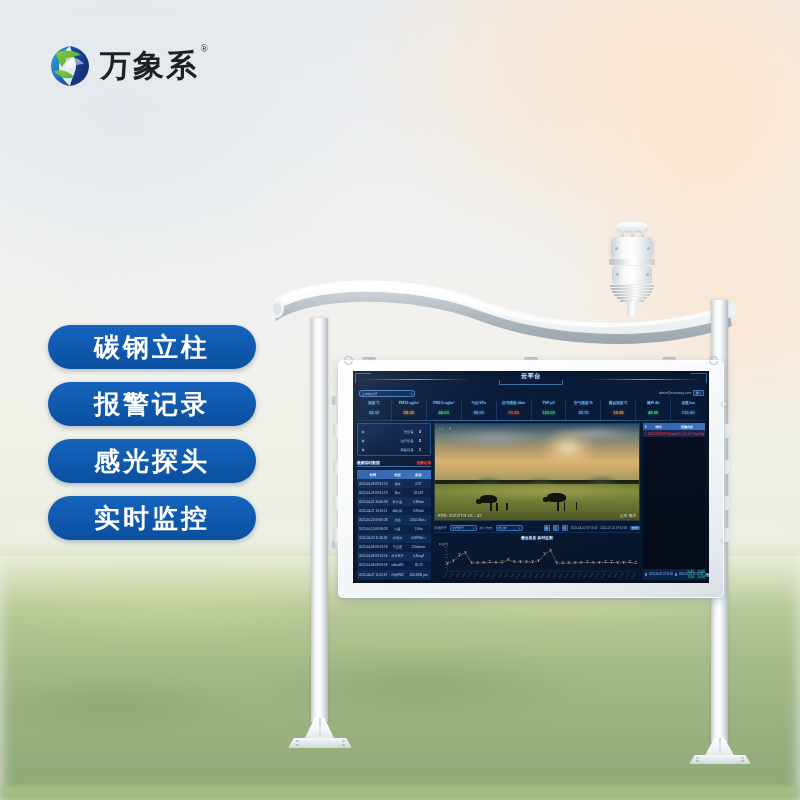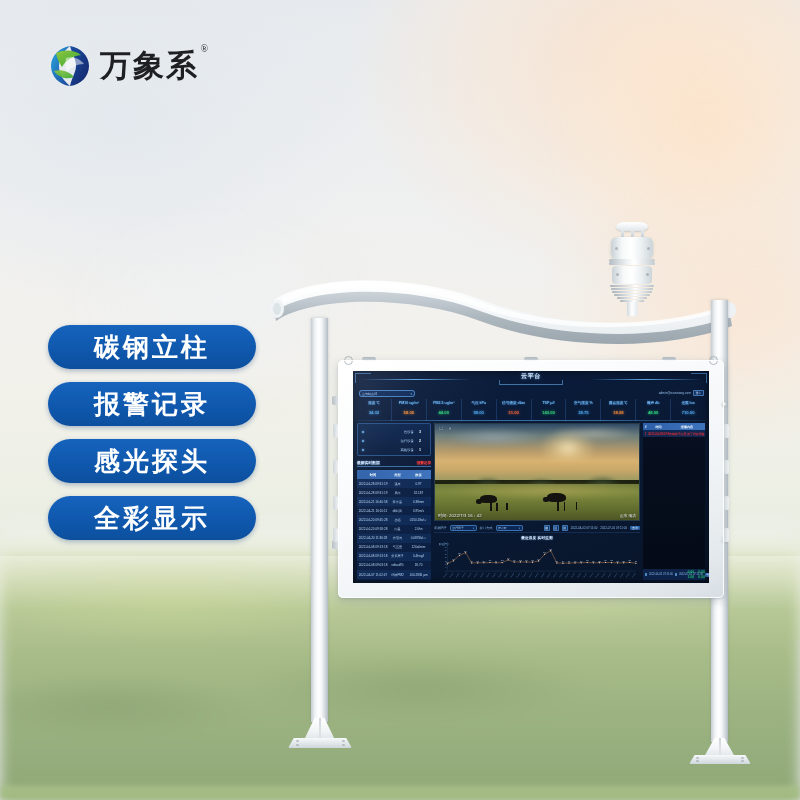--- a/index.html
+++ b/index.html
@@ -964,15 +964,15 @@
     <div class="badge">
       <span>碳钢立柱</span>
     </div>
     <div class="badge">
       <span>报警记录</span>
     </div>
     <div class="badge">
       <span>感光探头</span>
     </div>
     <div class="badge">
-      <span>全彩显示</span>
+      <span>实时监控</span>
     </div>
   </div>
 
 </body></html>

